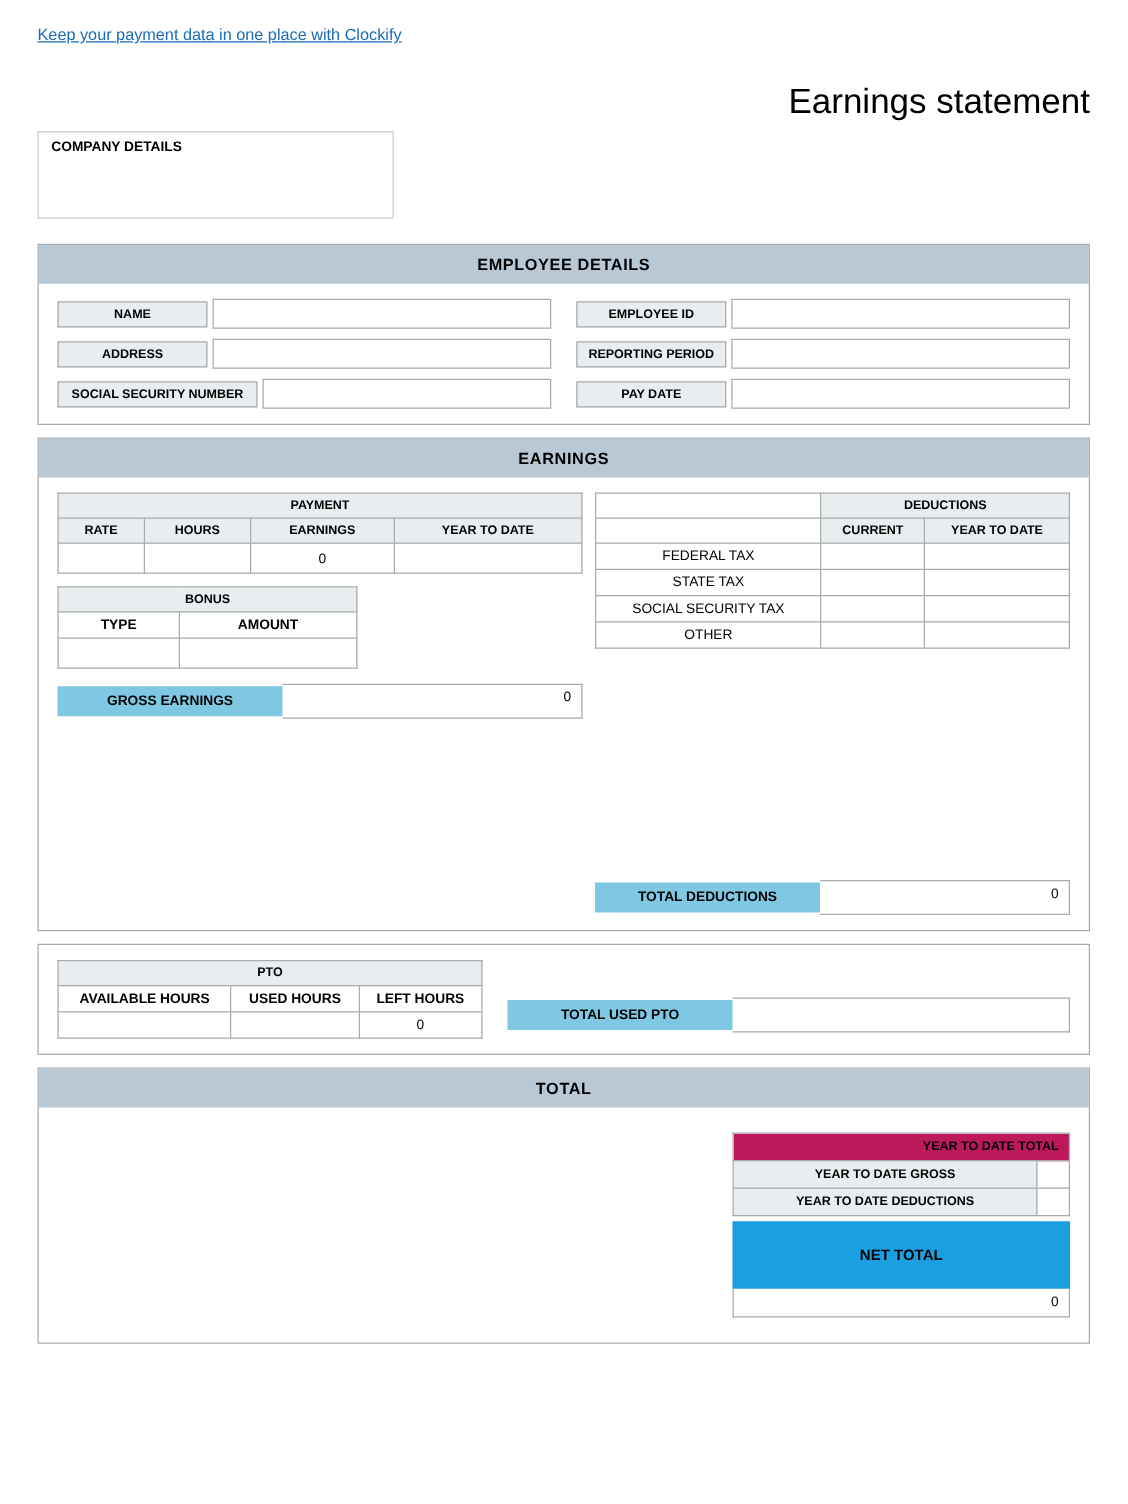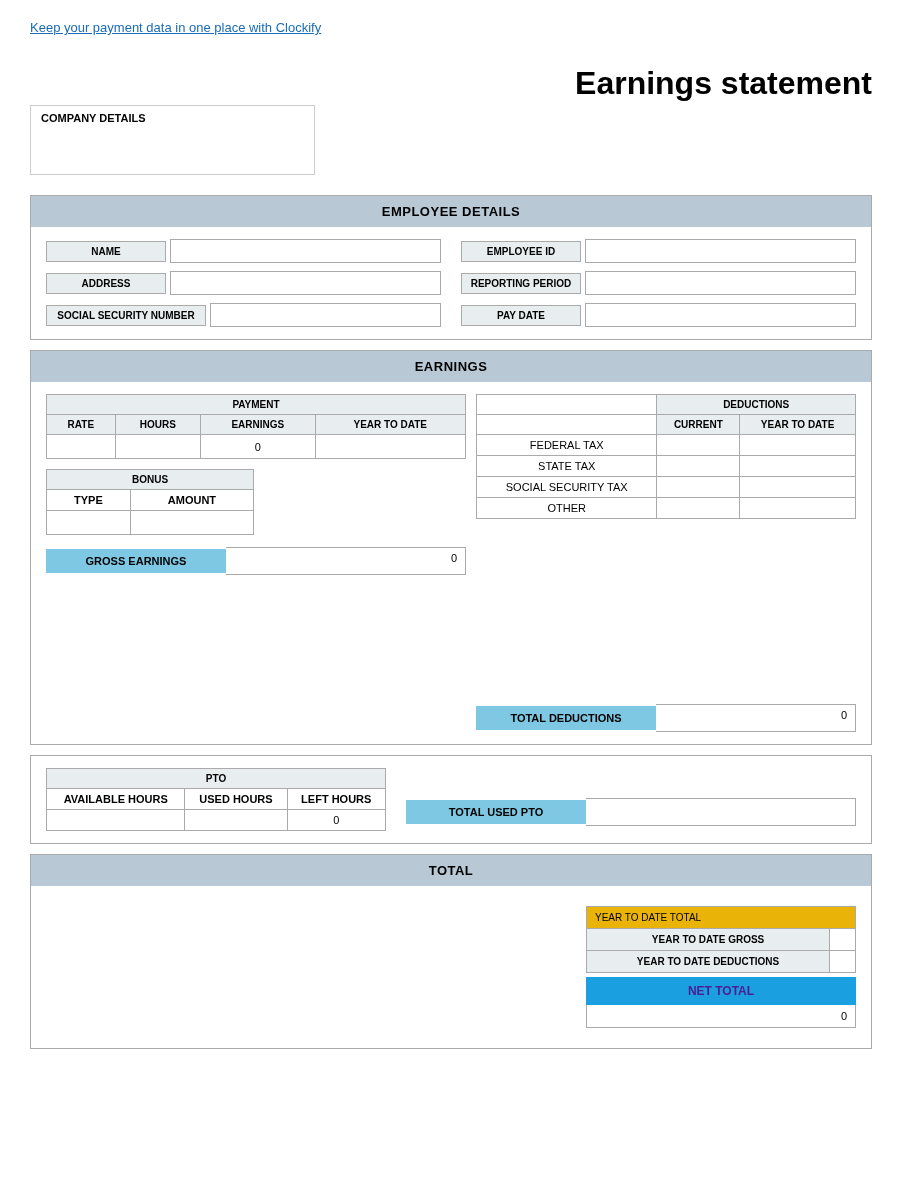--- a/index.html
+++ b/index.html
@@ -38,22 +38,22 @@
       padding: 6px 10px;
       margin-top: 40px;
     }
 
     .company-label {
       font-weight: bold;
       font-size: 11px;
     }
 
     .earnings-statement-title {
-      font-size: 32px;
-      font-weight: bold;
+      font-size: 28px;
+      font-weight: normal;
       text-align: right;
     }
 
     
     .section-header {
       background: #b8c8d4;
       text-align: center;
       padding: 8px;
       font-weight: bold;
       font-size: 13px;
@@ -164,21 +164,21 @@
     .deductions-table .table-header-row th {
       background: #e8edf0;
       font-weight: bold;
       font-size: 10px;
     }
 
     
     .bonus-table {
       border: 1px solid #aaa;
       margin-top: 10px;
-      width: 208px;
+      width: 240px;
     }
 
     .bonus-table th, .bonus-table td {
       border: 1px solid #aaa;
       padding: 4px 6px;
       text-align: center;
     }
 
     
     .total-row {
@@ -252,43 +252,43 @@
       width: 100%;
     }
 
     .ytd-table th, .ytd-table td {
       border: 1px solid #aaa;
       padding: 5px 8px;
       font-size: 10px;
     }
 
     .ytd-header-blue {
-      background: #eab308;
-      text-align: left;
-      font-weight: normal;
+      background: #be185d;
+      text-align: right;
+      font-weight: bold;
       font-size: 11px;
     }
 
     .ytd-label {
       background: #e8edf0;
       font-weight: bold;
       text-align: center;
     }
 
     .ytd-value {
       text-align: right;
     }
 
     .net-total-header {
       background: #1a9fe0;
-      color: #4c1d95;
+      color: #000000;
       text-align: center;
       font-weight: bold;
       font-size: 12px;
-      padding: 7px;
+      padding: 20px;
       margin-top: 4px;
     }
 
     .net-total-value {
       border: 1px solid #aaa;
       border-top: none;
       text-align: right;
       padding: 5px 8px;
       font-size: 11px;
     }

